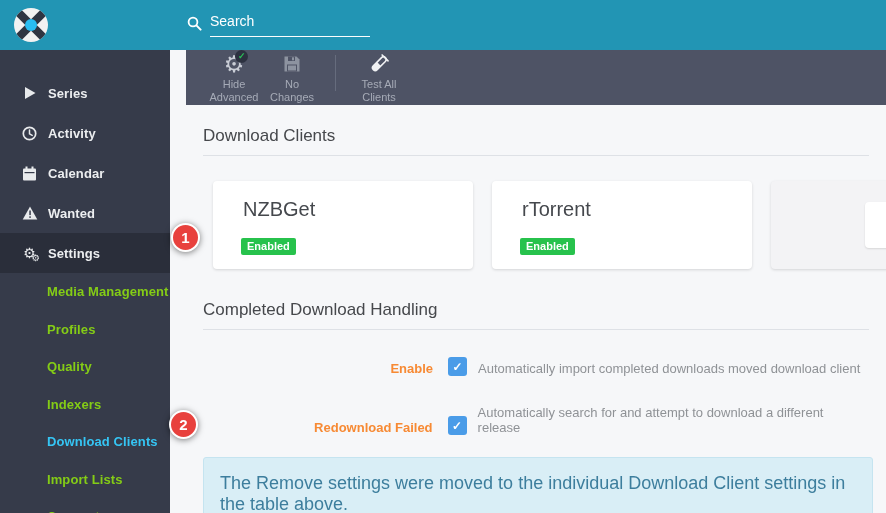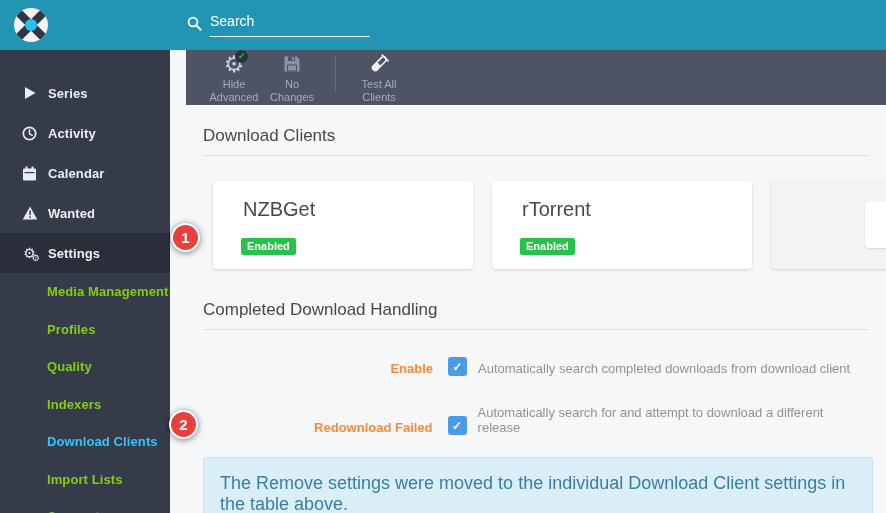--- a/index.html
+++ b/index.html
@@ -261,21 +261,21 @@
     </div>
   </div>
 
   <h2 class="section-title" id="title2">Completed Download Handling</h2>
 
   <div class="form-row" id="row1">
     <span class="label-col">Enable</span>
     <span class="checkbox">
       <span>✓</span>
     </span>
-    <span class="help-text">Automatically search completed downloads from download client</span>
+    <span class="help-text">Automatically import completed downloads moved download client</span>
   </div>
 
   <div class="form-row" id="row2">
     <span class="label-col">Redownload Failed</span>
     <span class="checkbox">
       <span>✓</span>
     </span>
     <span class="help-text">Automatically search for and attempt to download a different release</span>
   </div>
 

